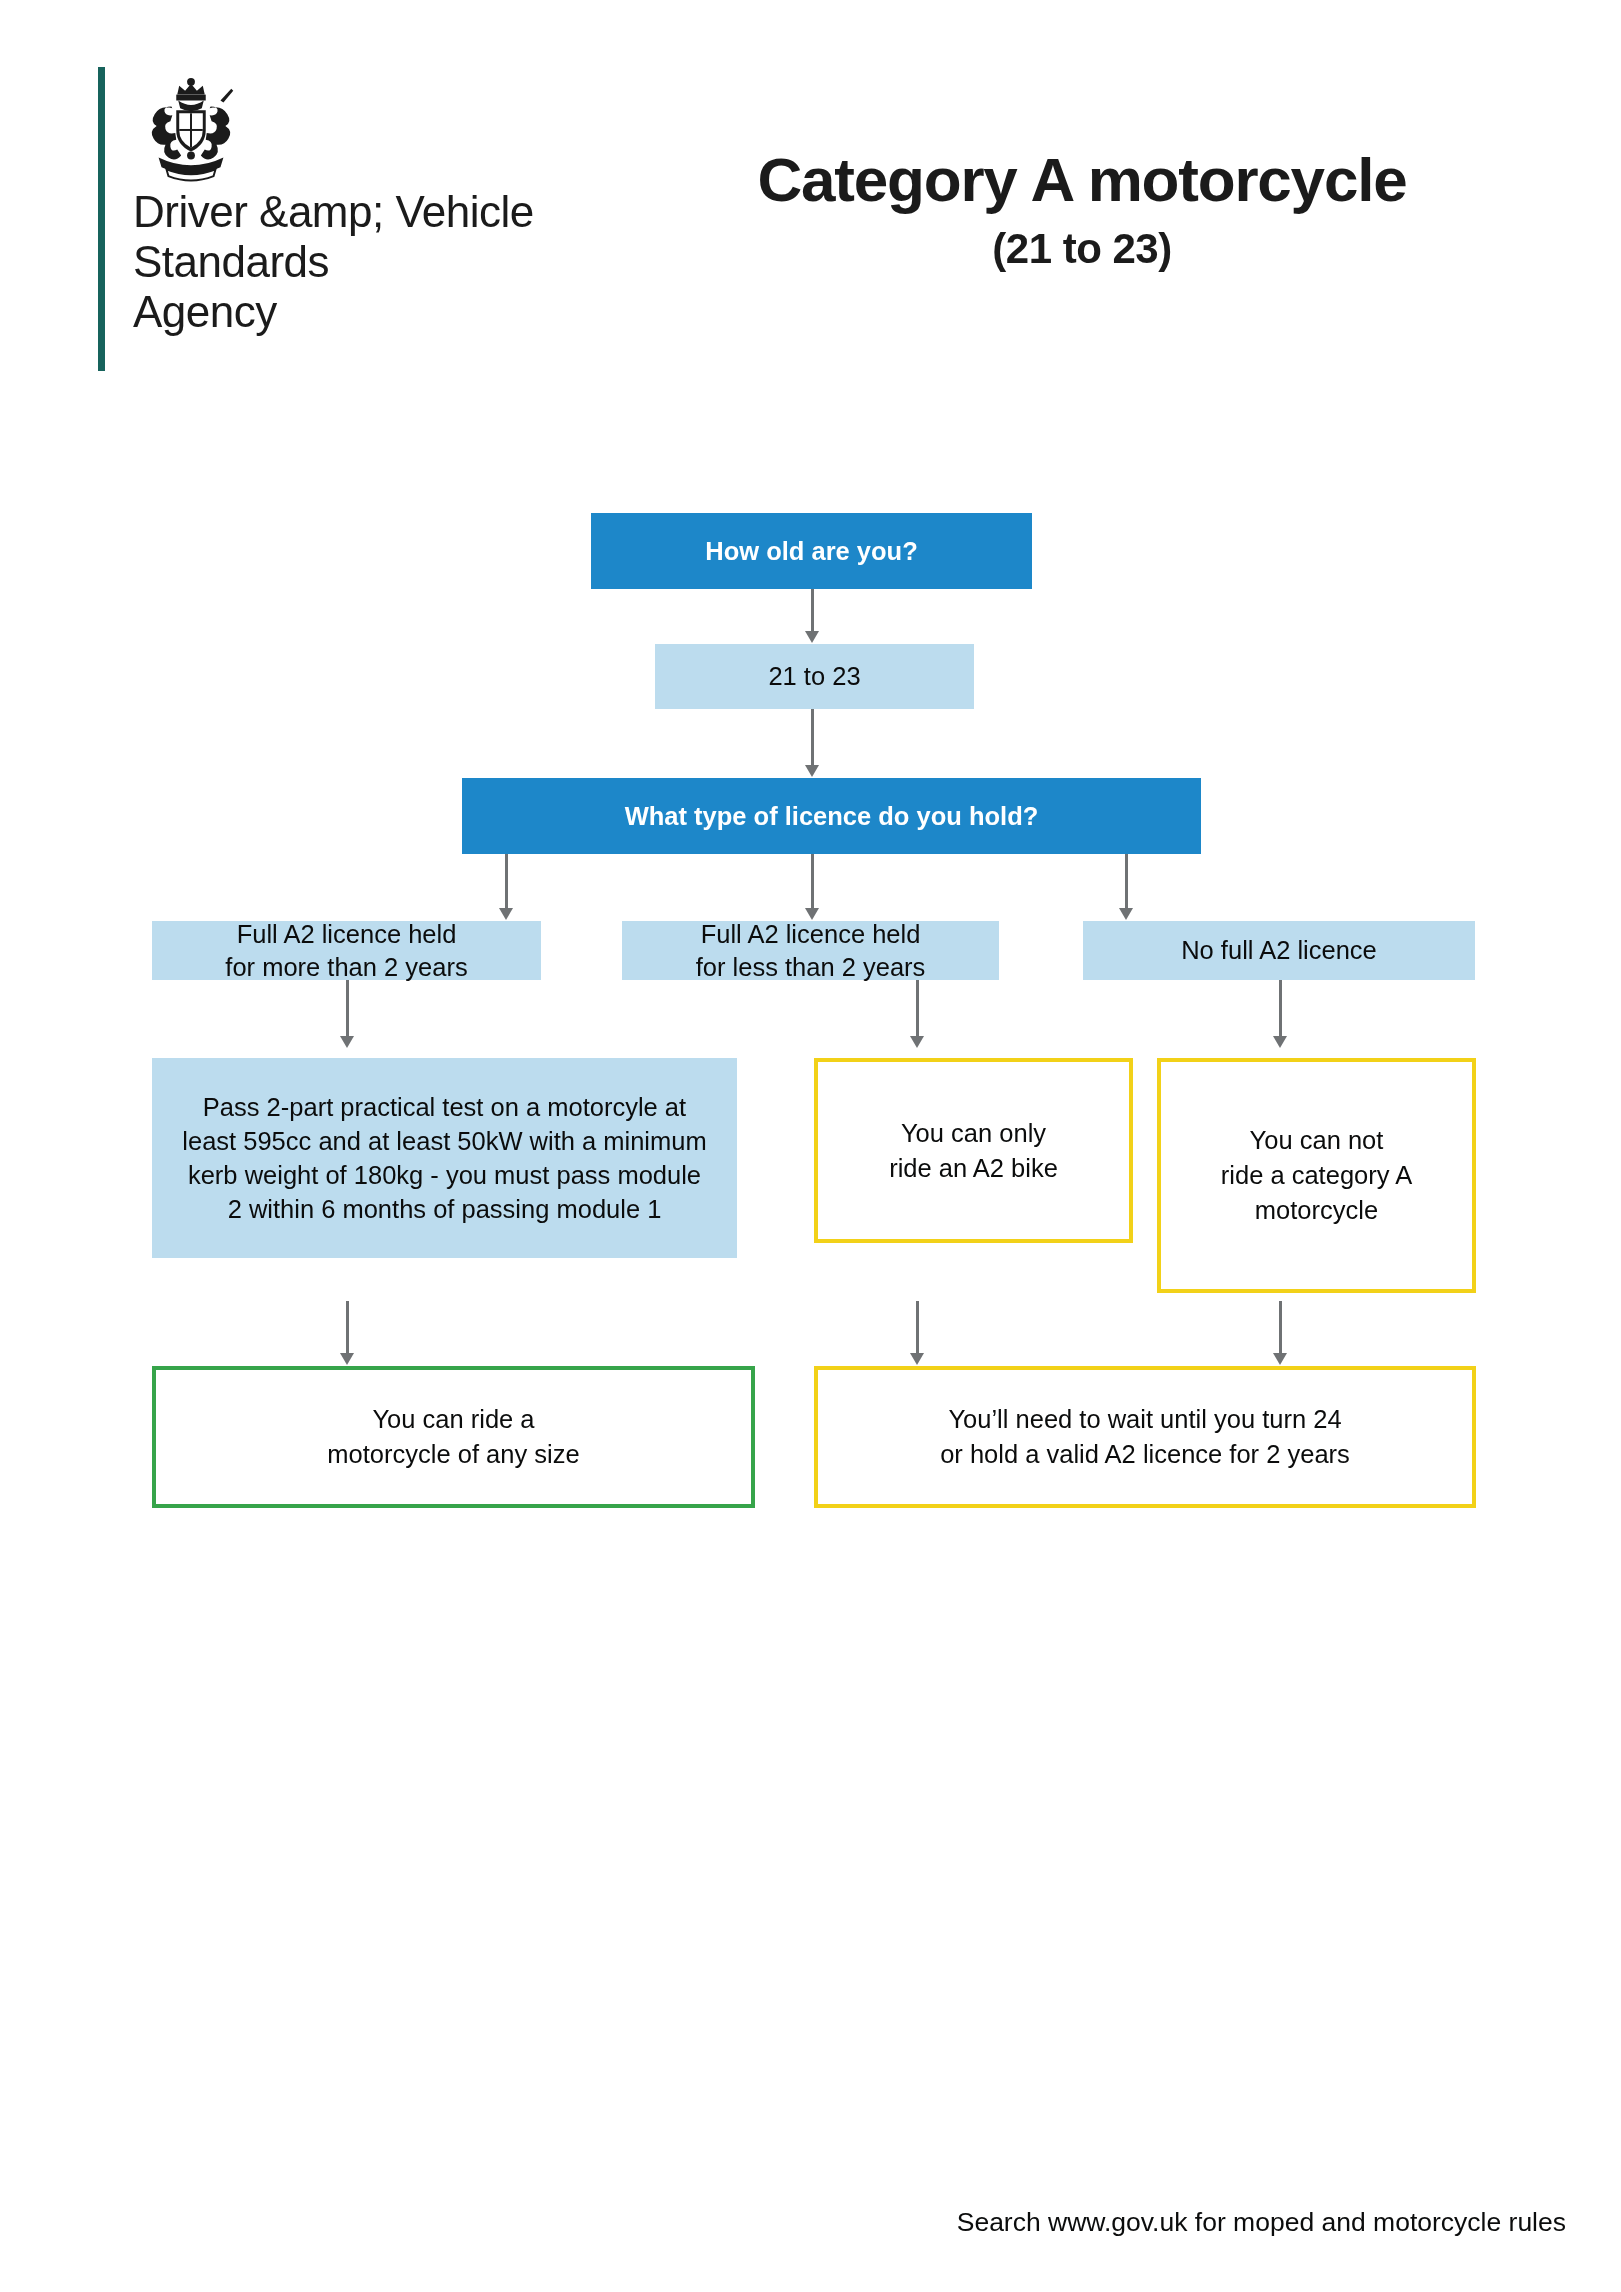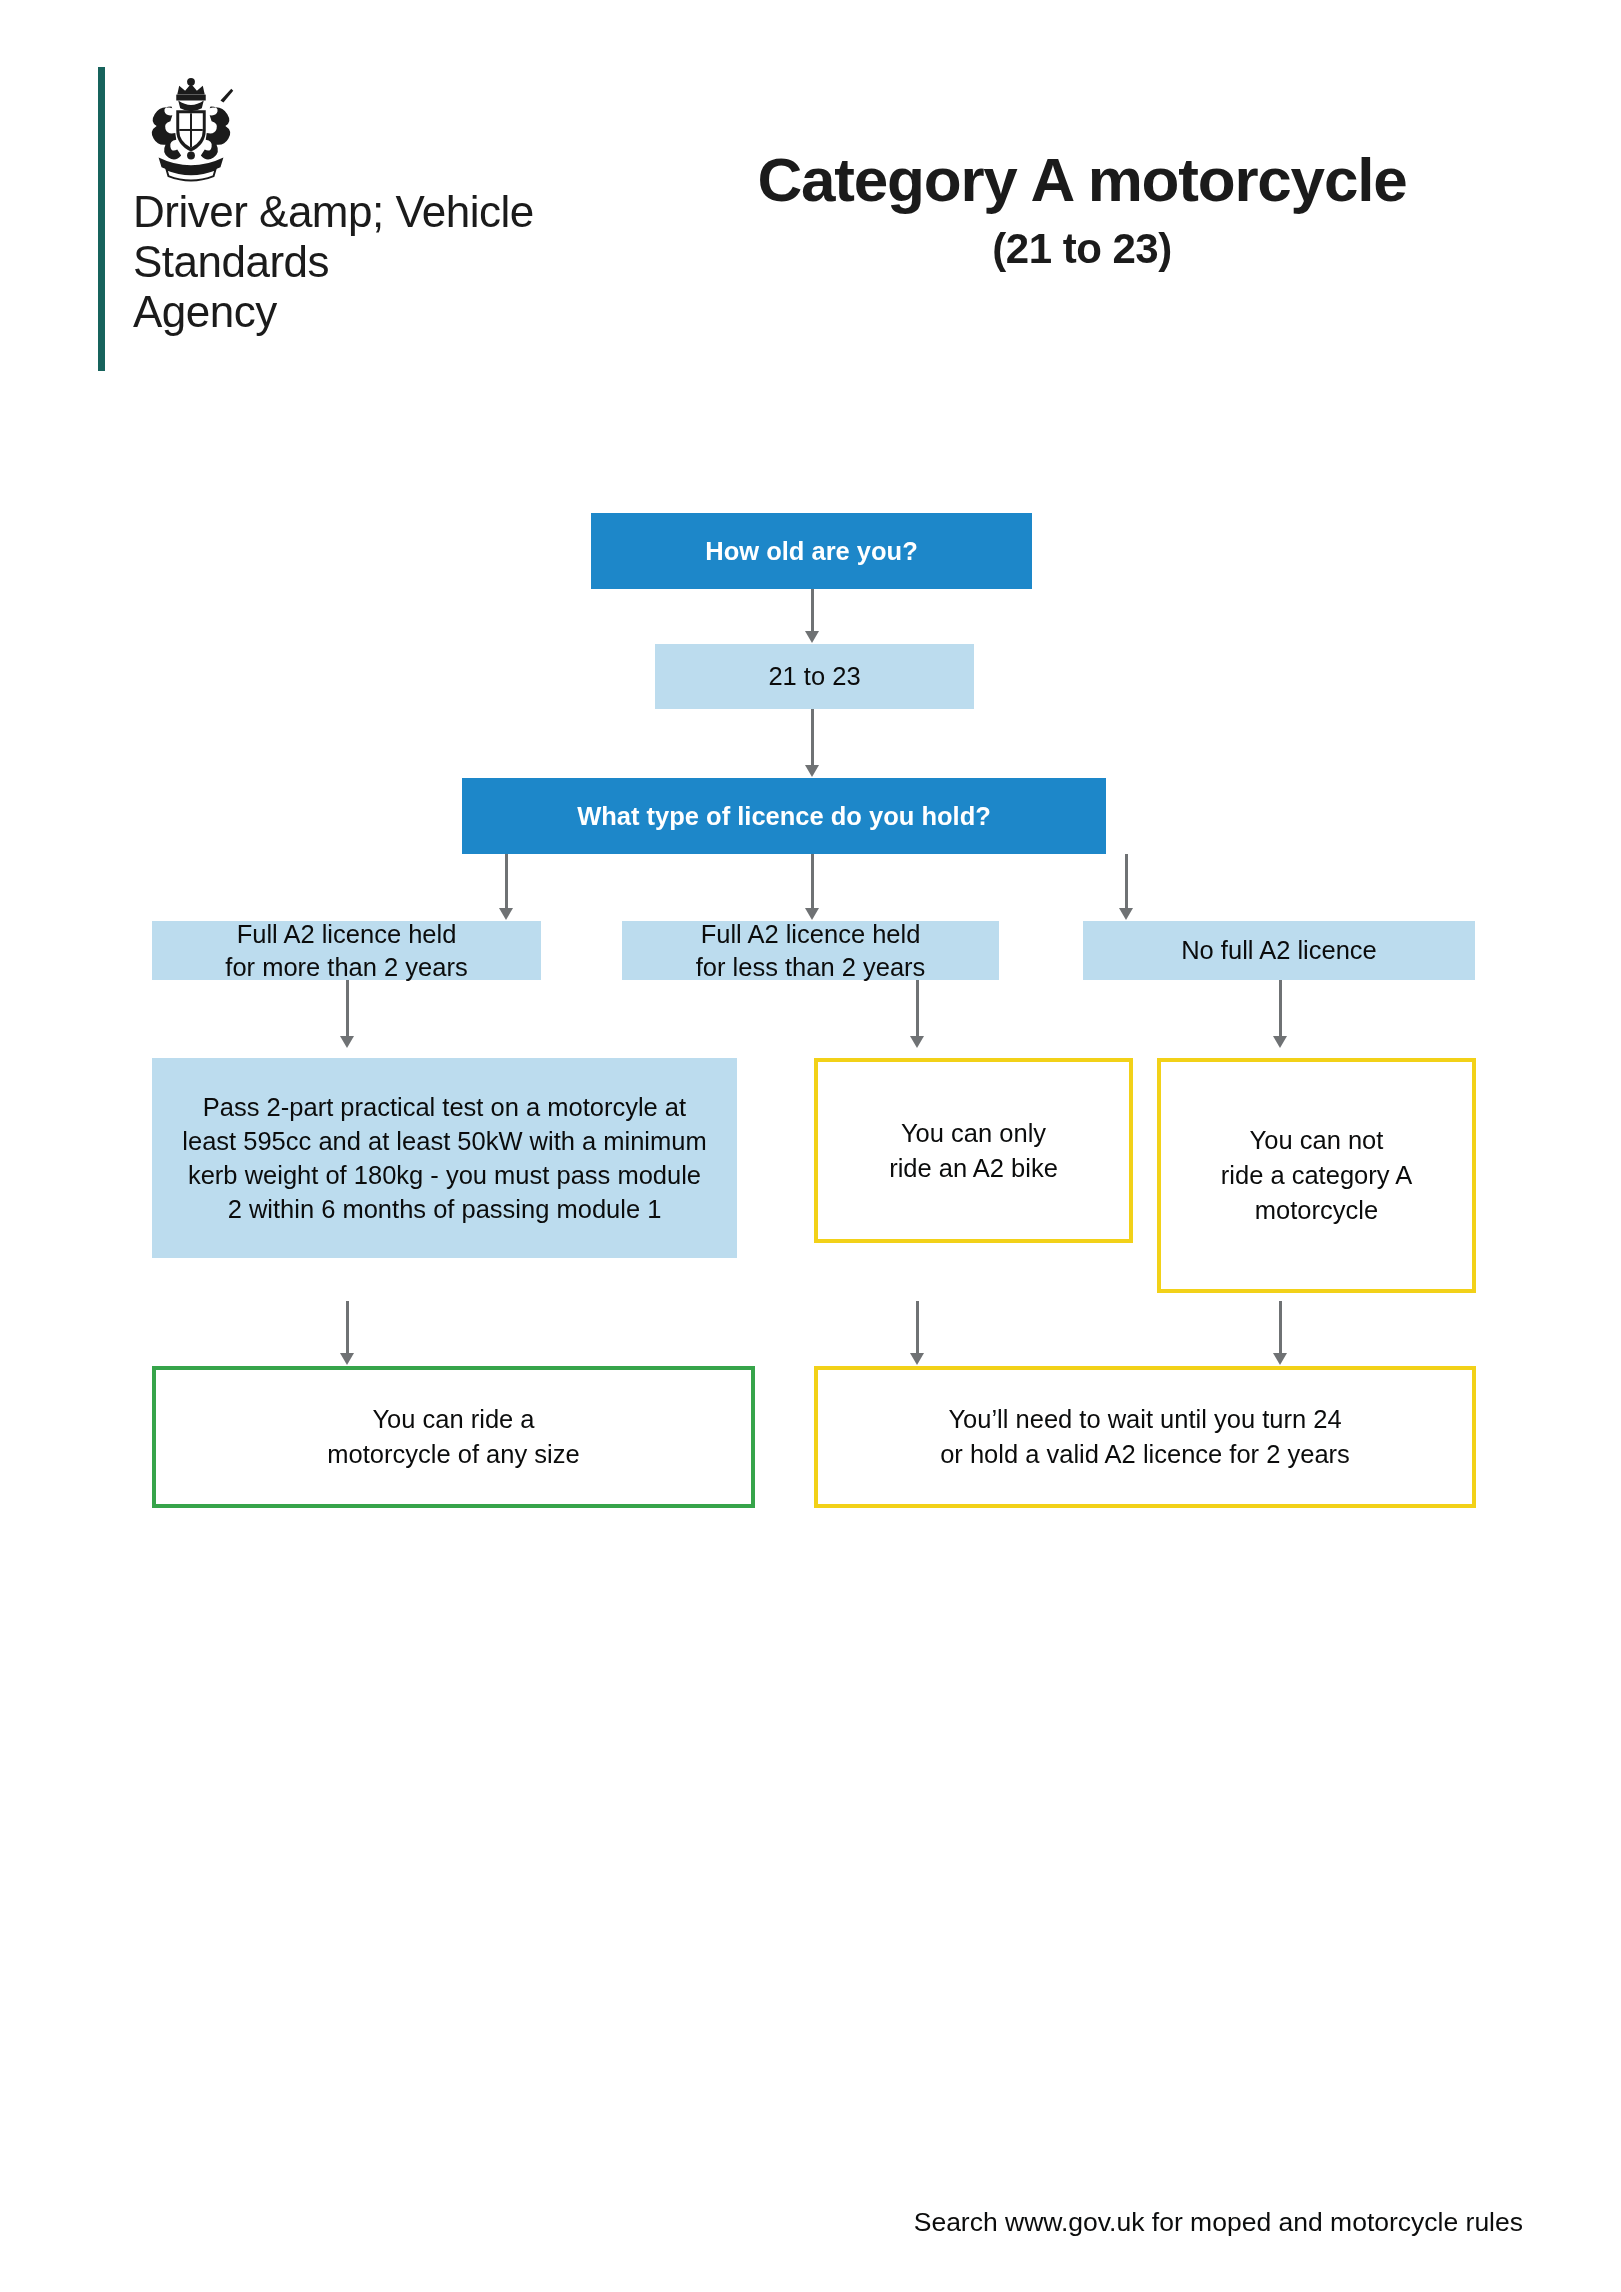--- a/index.html
+++ b/index.html
@@ -83,21 +83,21 @@
     position:absolute; left:-5.9px;
     width:0; height:0;
     border-left:7.8px solid transparent;
     border-right:7.8px solid transparent;
     border-top:12.7px solid #6f7274;
   }
 
   
   #footer {
     position:absolute; left:0; top:2207px; width:1523px;
-    text-align:right; font-size:26.5px; color:#0b0c0c;
+    text-align:right; font-size:26.5px; color:#0b0c0c;padding-left:43px;
   }
 </style>
 </head>
 <body>
 
 <div id="header">
 
   <div id="logo-block">
     <div id="logo-bar"></div>
 
@@ -153,21 +153,21 @@
 
   <div class="node a-box" style="left:655px; top:626px; width:319px; height:65px;">
     <div class="txt">21 to 23</div>
   </div>
 
   <div class="conn" style="left:811px; top:691px; height:69px;">
     <div class="stem" style="height:56px;"></div>
     <div class="head" style="top:56px;"></div>
   </div>
 
-  <div class="node q-box" style="left:462px; top:760px; width:644px; height:76px;">
+  <div class="node q-box" style="left:462px; top:760px; width:739px; height:76px;">
     <div class="txt">What type of licence do you hold?</div>
   </div>
 
   <div class="conn" style="left:505px; top:836px; height:67px;">
     <div class="stem" style="height:54px;"></div>
     <div class="head" style="top:54px;"></div>
   </div>
   <div class="conn" style="left:811px; top:836px; height:67px;">
     <div class="stem" style="height:54px;"></div>
     <div class="head" style="top:54px;"></div>

